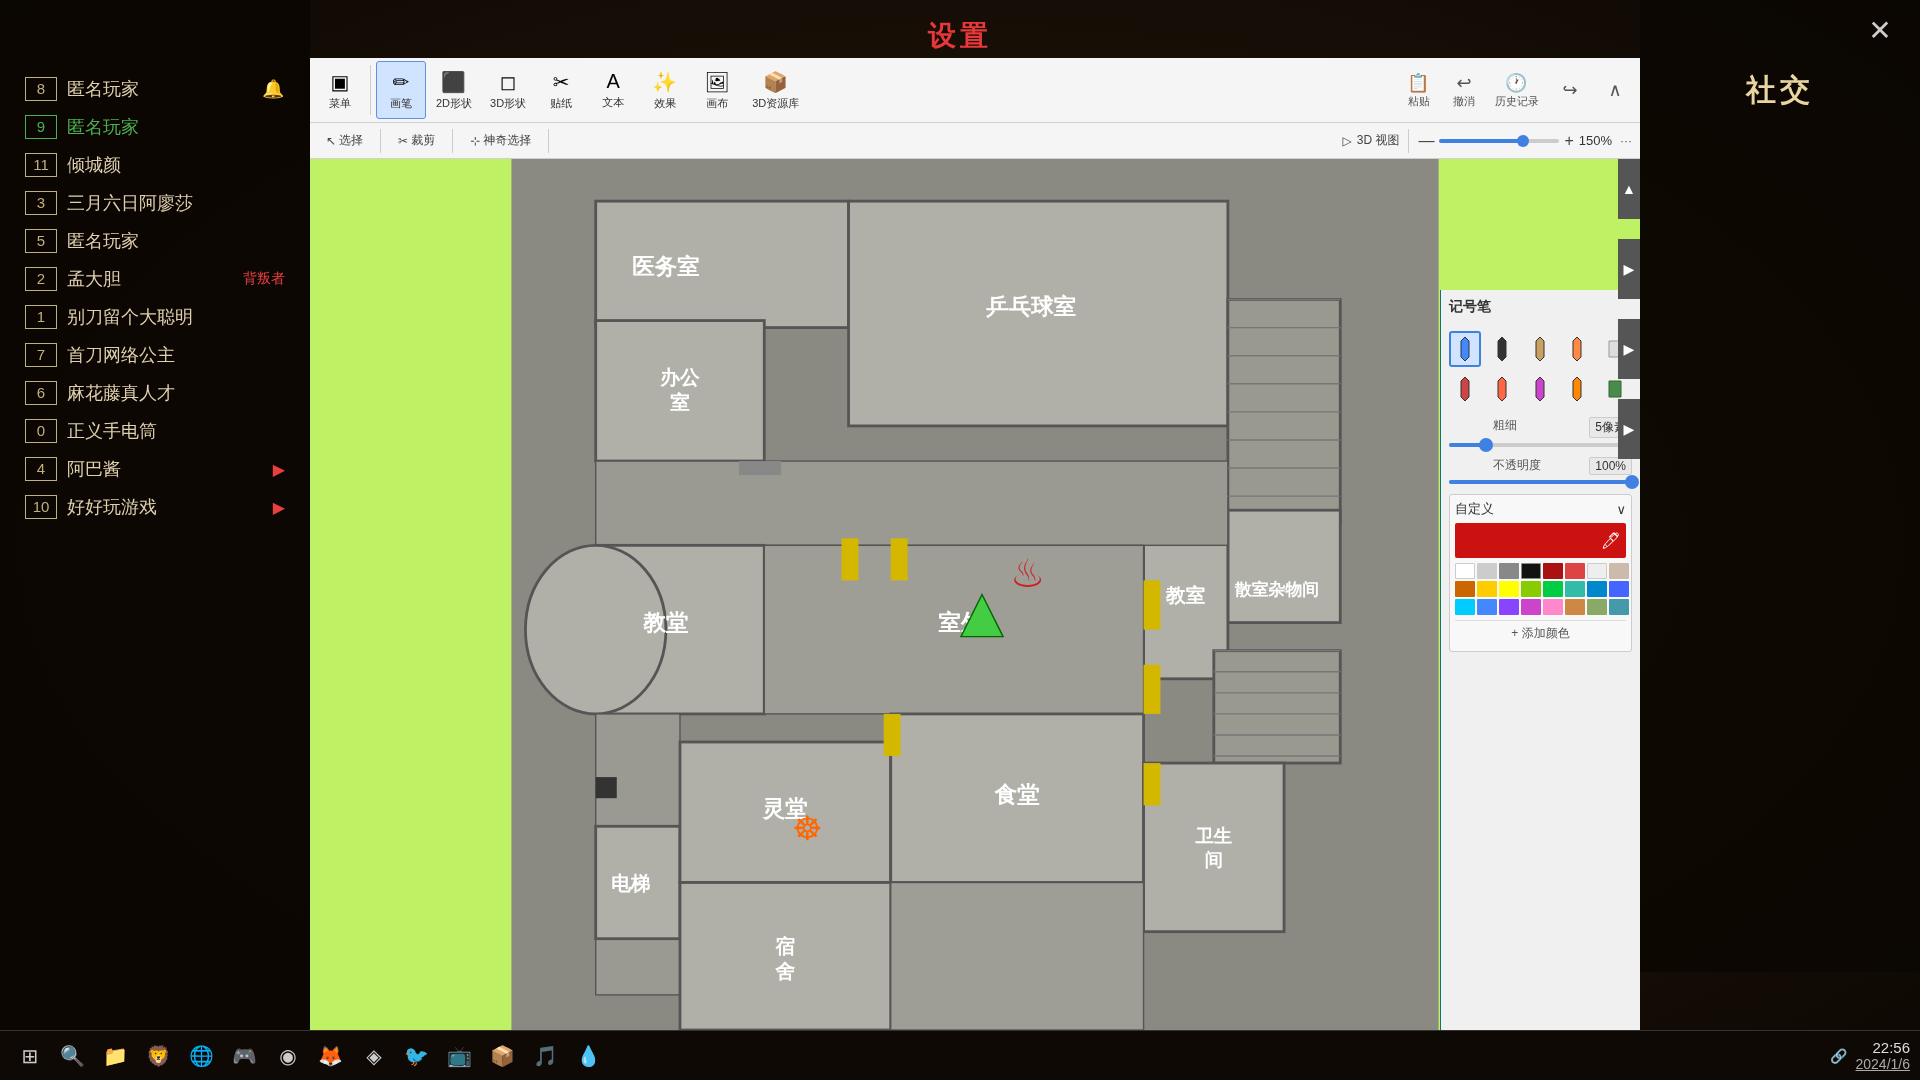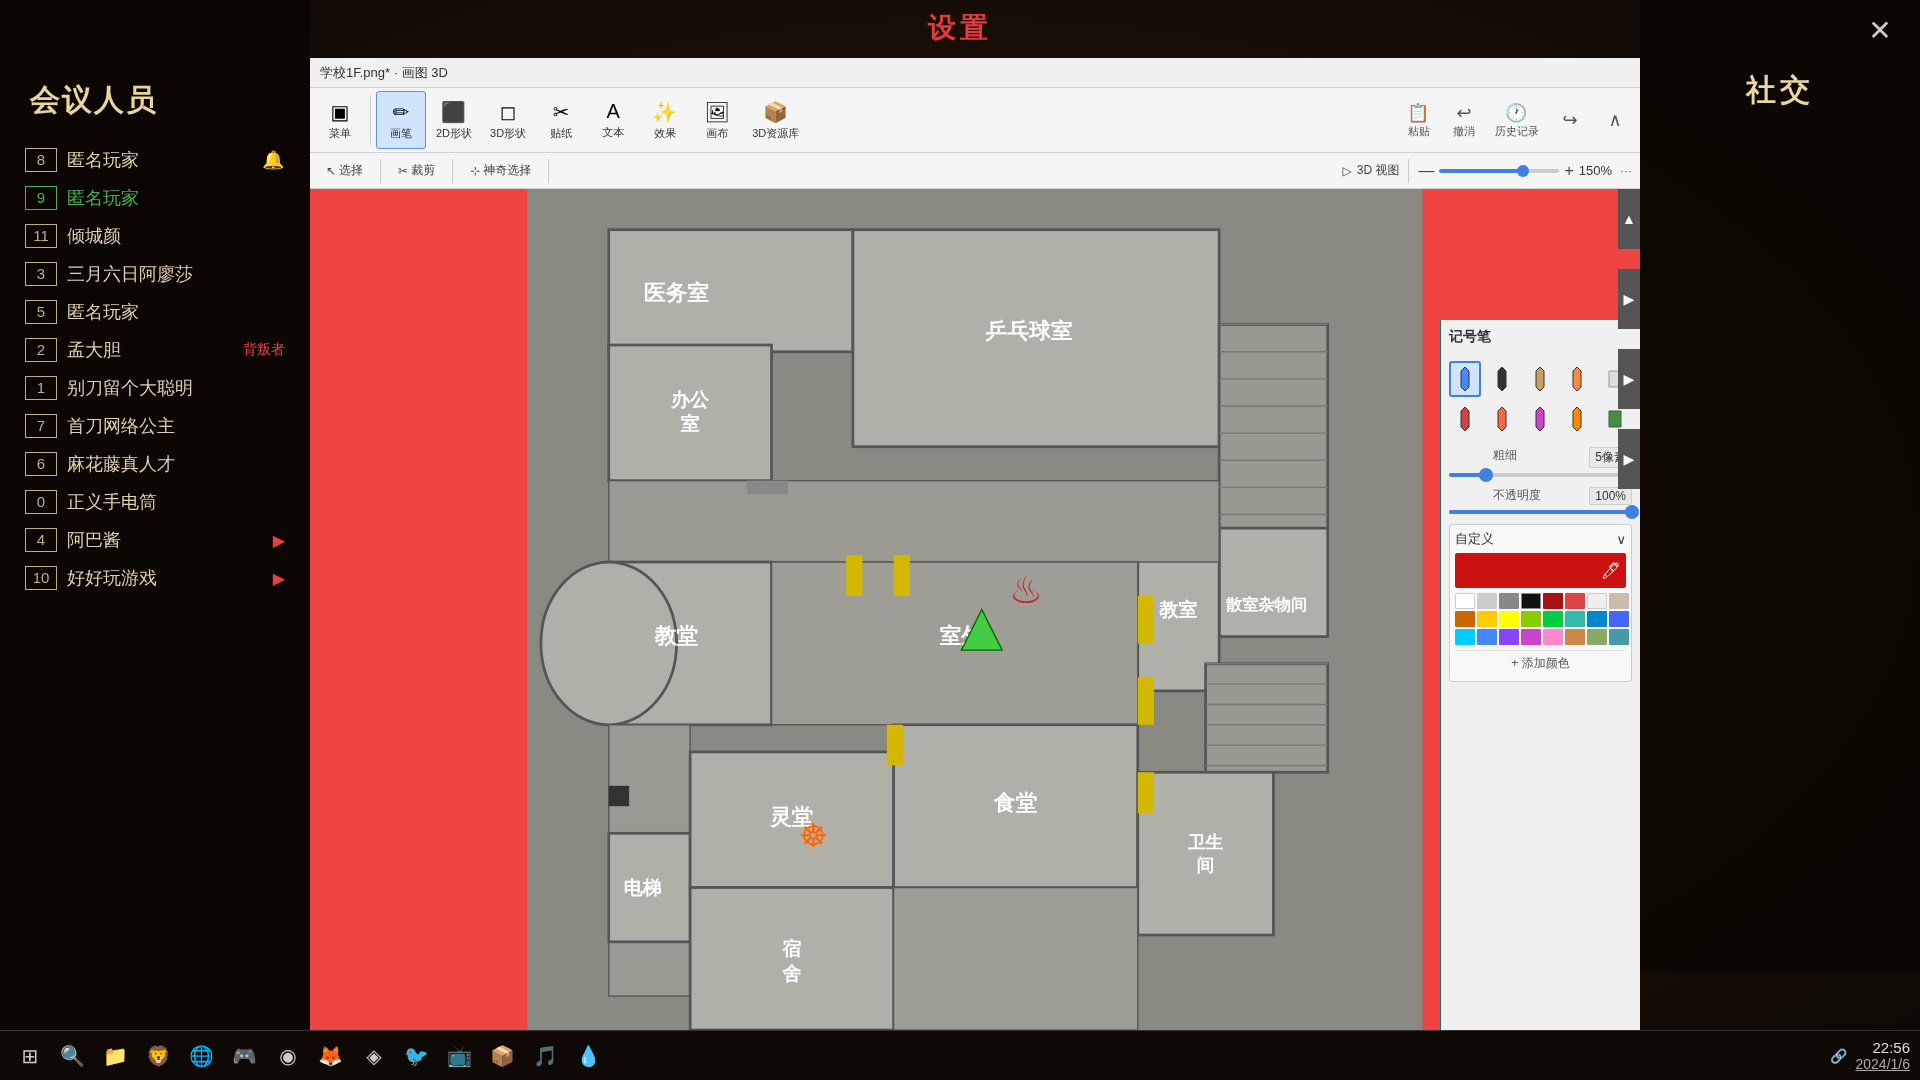--- a/index.html
+++ b/index.html
@@ -21,21 +21,21 @@
     }
 
     
     .title-bar {
       position: absolute;
       top: 0;
       left: 0;
       right: 0;
       height: 55px;
       display: flex;
-      align-items: center;
+      align-items: flex-end;
       justify-content: center;
       z-index: 10;
     }
     .title-text {
       color: #e8383a;
       font-size: 28px;
       font-weight: bold;
       letter-spacing: 4px;
     }
     .close-btn {
@@ -251,21 +251,21 @@
       position: absolute;
       top: -4px;
       left: 70%;
       transform: translateX(-50%);
     }
     .zoom-percent { font-size: 13px; color: #333; }
 
     
     .app-canvas {
       flex: 1;
-      background: #ef4444;
+      background: #bef264;
       position: relative;
       overflow: hidden;
       text-align: right;
     }
 
     
     .right-panel {
       position: absolute;
       right: 0;
       top: 131px;
@@ -468,21 +468,20 @@
     }
   </style>
 </head>
 <body>
 
 <div class="bg-overlay"></div>
 
 <div class="ir-text">IR 1239</div>
 
 <div class="left-sidebar">
-  <div class="sidebar-title">会议人员</div>
   <ul class="player-list" id="player-list">
       <li class="player-item">
         <span class="player-num">8</span>
         <span class="player-name">匿名玩家</span>
         <span class="bell-icon">🔔</span>
       </li>
       <li class="player-item">
         <span class="player-num green-border">9</span>
         <span class="player-name green">匿名玩家</span>
       </li>
@@ -536,23 +535,20 @@
   <div class="social-title">社交</div>
 </div>
 
 <div class="title-bar">
   <span class="title-text">设置</span>
   <button class="close-btn">✕</button>
 </div>
 
 <div class="main-window">
 
-  <div class="app-titlebar">
-    <span>学校1F.png* · 画图 3D</span>
-  </div>
 
   <div class="app-toolbar" id="main-toolbar">
   <div class="toolbar-group">
         <span class="toolbar-icon">▣</span>
         <span class="toolbar-label">菜单</span>
       </div>
       <div class="toolbar-sep"></div>
       <div class="toolbar-group active">
         <span class="toolbar-icon">✏</span>
         <span class="toolbar-label">画笔</span>

